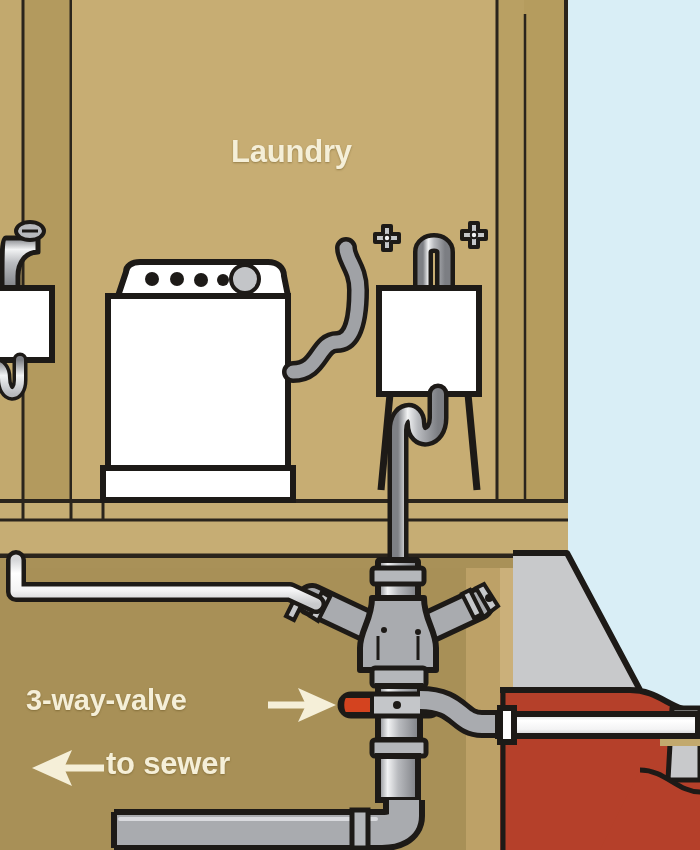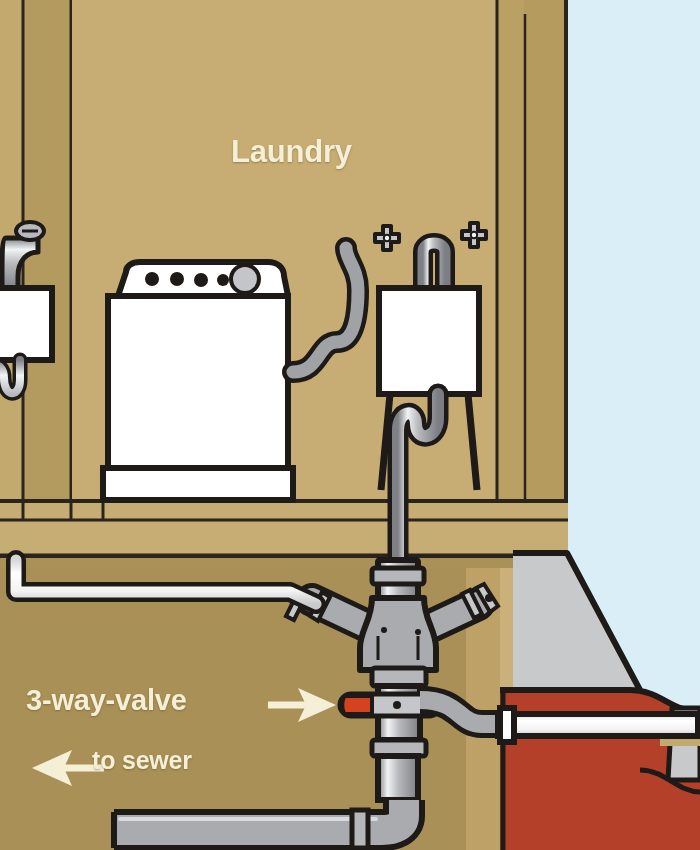--- a/index.html
+++ b/index.html
@@ -14,21 +14,21 @@
     font-family:"Liberation Sans",sans-serif;
     font-weight:bold;
     color:#f5efd8;
     white-space:nowrap;
     letter-spacing:-0.2px;
     text-shadow:0 1px 2px rgba(90,70,25,.45);
     user-select:none;
   }
   #room-label{left:231px;top:134px;font-size:31px;}
   #valve-label{left:26px;top:684px;font-size:29px;}
-  #sewer-label{left:92px;top:746px;font-size:25px;}
+  #sewer-label{left:106px;top:746px;font-size:31px;}
 </style>
 </head>
 <body>
 
 <div id="stage">
 
 <svg viewBox="0 0 700 850" xmlns="http://www.w3.org/2000/svg">
 
   <defs>
     <linearGradient id="pipeG" x1="0" y1="0" x2="0" y2="1">

